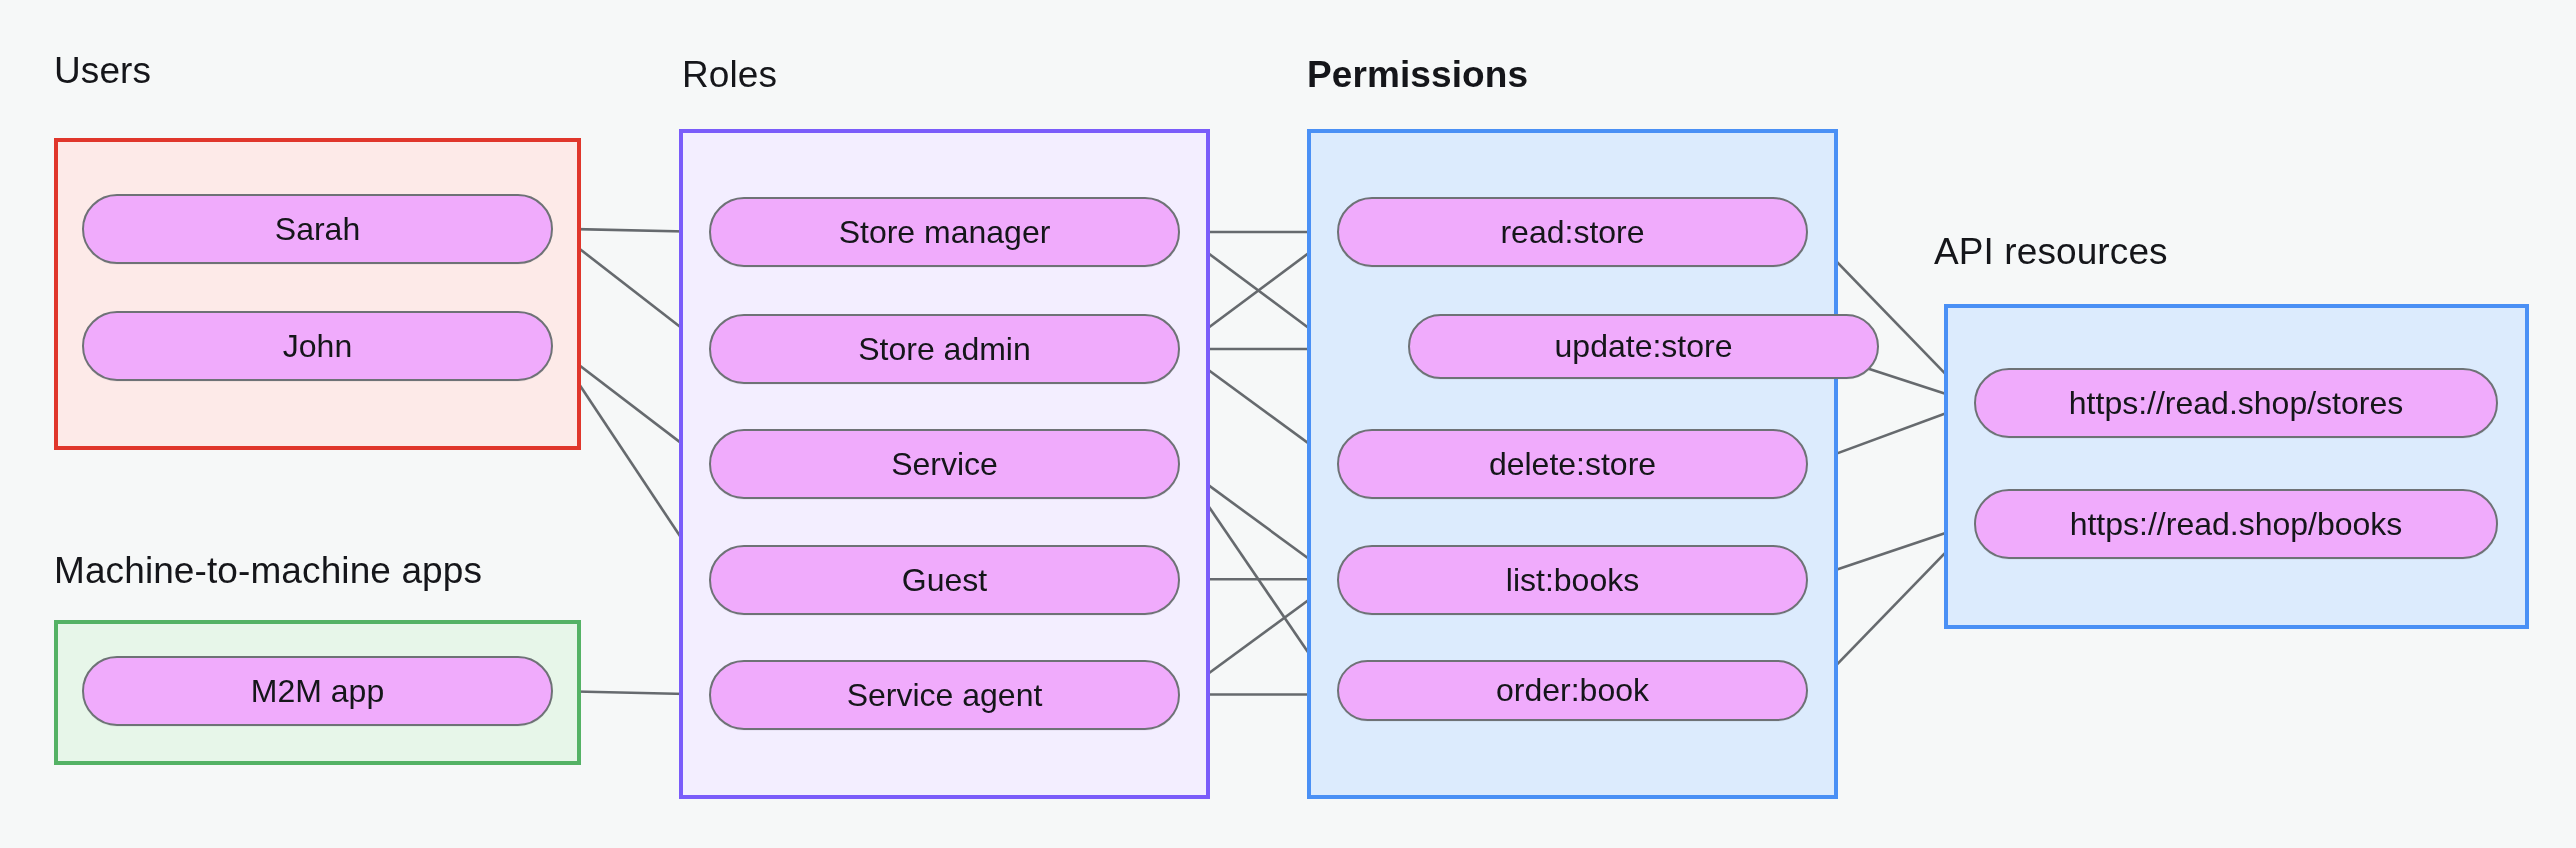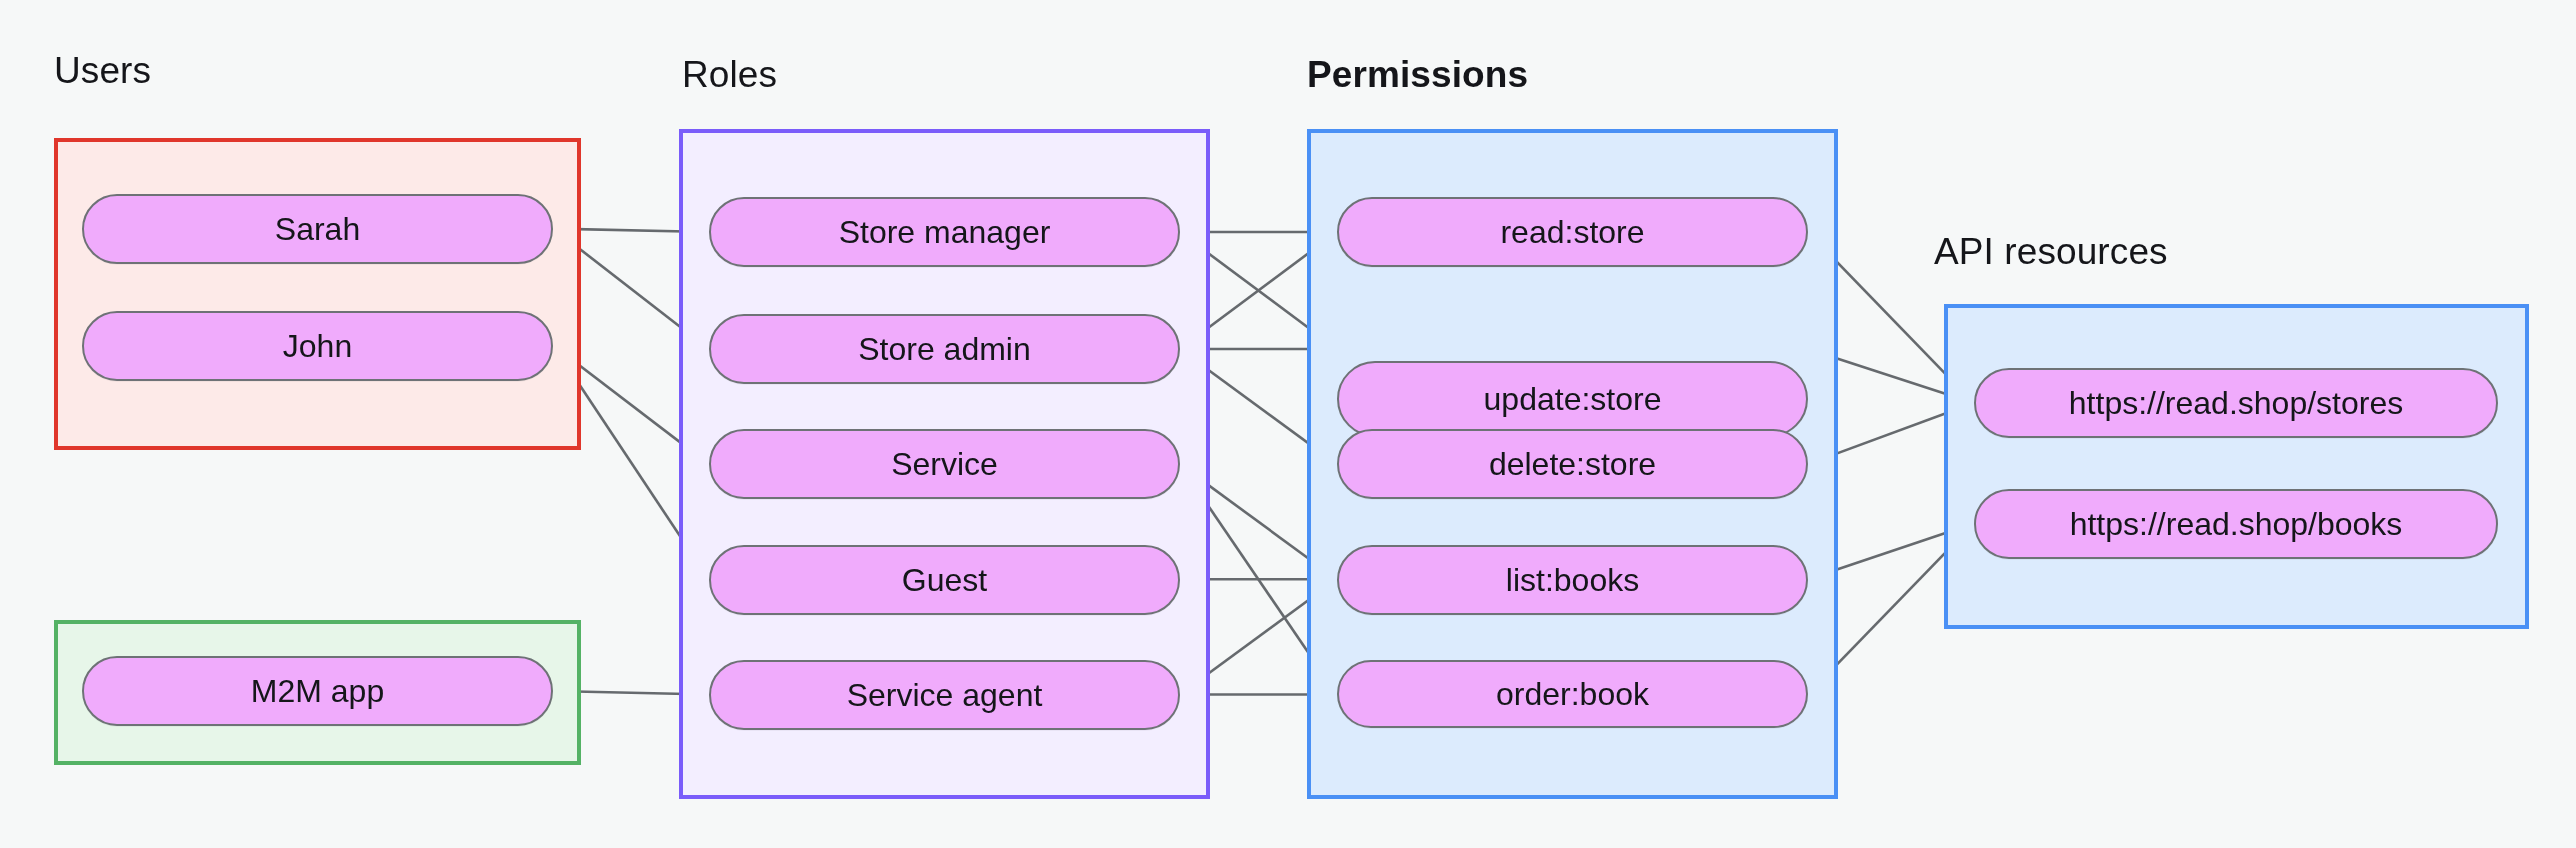--- a/index.html
+++ b/index.html
@@ -85,20 +85,21 @@
       <circle cx="1532" cy="400" r="9" fill="#787c80"></circle>
       <circle cx="1532" cy="532" r="9" fill="#787c80"></circle>
       <circle cx="1532" cy="664" r="9" fill="#787c80"></circle>
       <circle cx="1532" cy="796" r="9" fill="#787c80"></circle>
       <circle cx="2262" cy="462" r="9" fill="#787c80"></circle>
       <circle cx="2262" cy="600" r="9" fill="#787c80"></circle>
     </svg>
 
   <div class="group-label" id="lbl-users" style="left:54px; top:50px;">Users</div>
 
+  <div class="group-label" id="lbl-m2m" style="left:54px; top:550px;">Machine-to-machine apps</div>
 
   <div class="group-label" id="lbl-roles" style="left:682px; top:54px;">Roles</div>
 
   <div class="group-label" id="lbl-perms" style="left:1307px; top:54px;font-weight:bold;">Permissions</div>
 
   <div class="group-label" id="lbl-api" style="left:1912px; top:231px;margin-left:22px;">API resources</div>
 
   <div class="group-box" id="box-users" style="left:54px; top:138px; width:527px; height:312px; border-color:#e0362b; background:#fdeae8;"></div>
 
   <div class="group-box" id="box-m2m" style="left:54px; top:620px; width:527px; height:145px; border-color:#54b265; background:#e7f6e9;"></div>
@@ -120,26 +121,26 @@
   <div class="node" id="n-store-admin" style="left:709px; top:314px; width:471px; height:70px;">Store admin</div>
 
   <div class="node" id="n-customer" style="left:709px; top:429px; width:471px; height:70px;">Service</div>
 
   <div class="node" id="n-guest" style="left:709px; top:545px; width:471px; height:70px;">Guest</div>
 
   <div class="node" id="n-service-agent" style="left:709px; top:660px; width:471px; height:70px;">Service agent</div>
 
   <div class="node" id="n-read-store" style="left:1337px; top:197px; width:471px; height:70px;">read:store</div>
 
-  <div class="node" id="n-update-store" style="left:1337px; top:314px; width:471px; height:76px;margin-top:47px;">update:store</div>
+  <div class="node" id="n-update-store" style="left:1408px; top:314px; width:471px; height:65px;">update:store</div>
 
   <div class="node" id="n-delete-store" style="left:1337px; top:429px; width:471px; height:70px;">delete:store</div>
 
   <div class="node" id="n-list-books" style="left:1337px; top:545px; width:471px; height:70px;">list:books</div>
 
-  <div class="node" id="n-order-book" style="left:1337px; top:660px; width:471px; height:68px;">order:book</div>
+  <div class="node" id="n-order-book" style="left:1337px; top:660px; width:471px; height:61px;">order:book</div>
 
   <div class="node" id="n-stores-url" style="left:1974px; top:368px; width:524px; height:70px;">https://read.shop/stores</div>
 
   <div class="node" id="n-books-url" style="left:1974px; top:489px; width:524px; height:70px;">https://read.shop/books</div>
 
 </div>
 
 
 </body></html>

